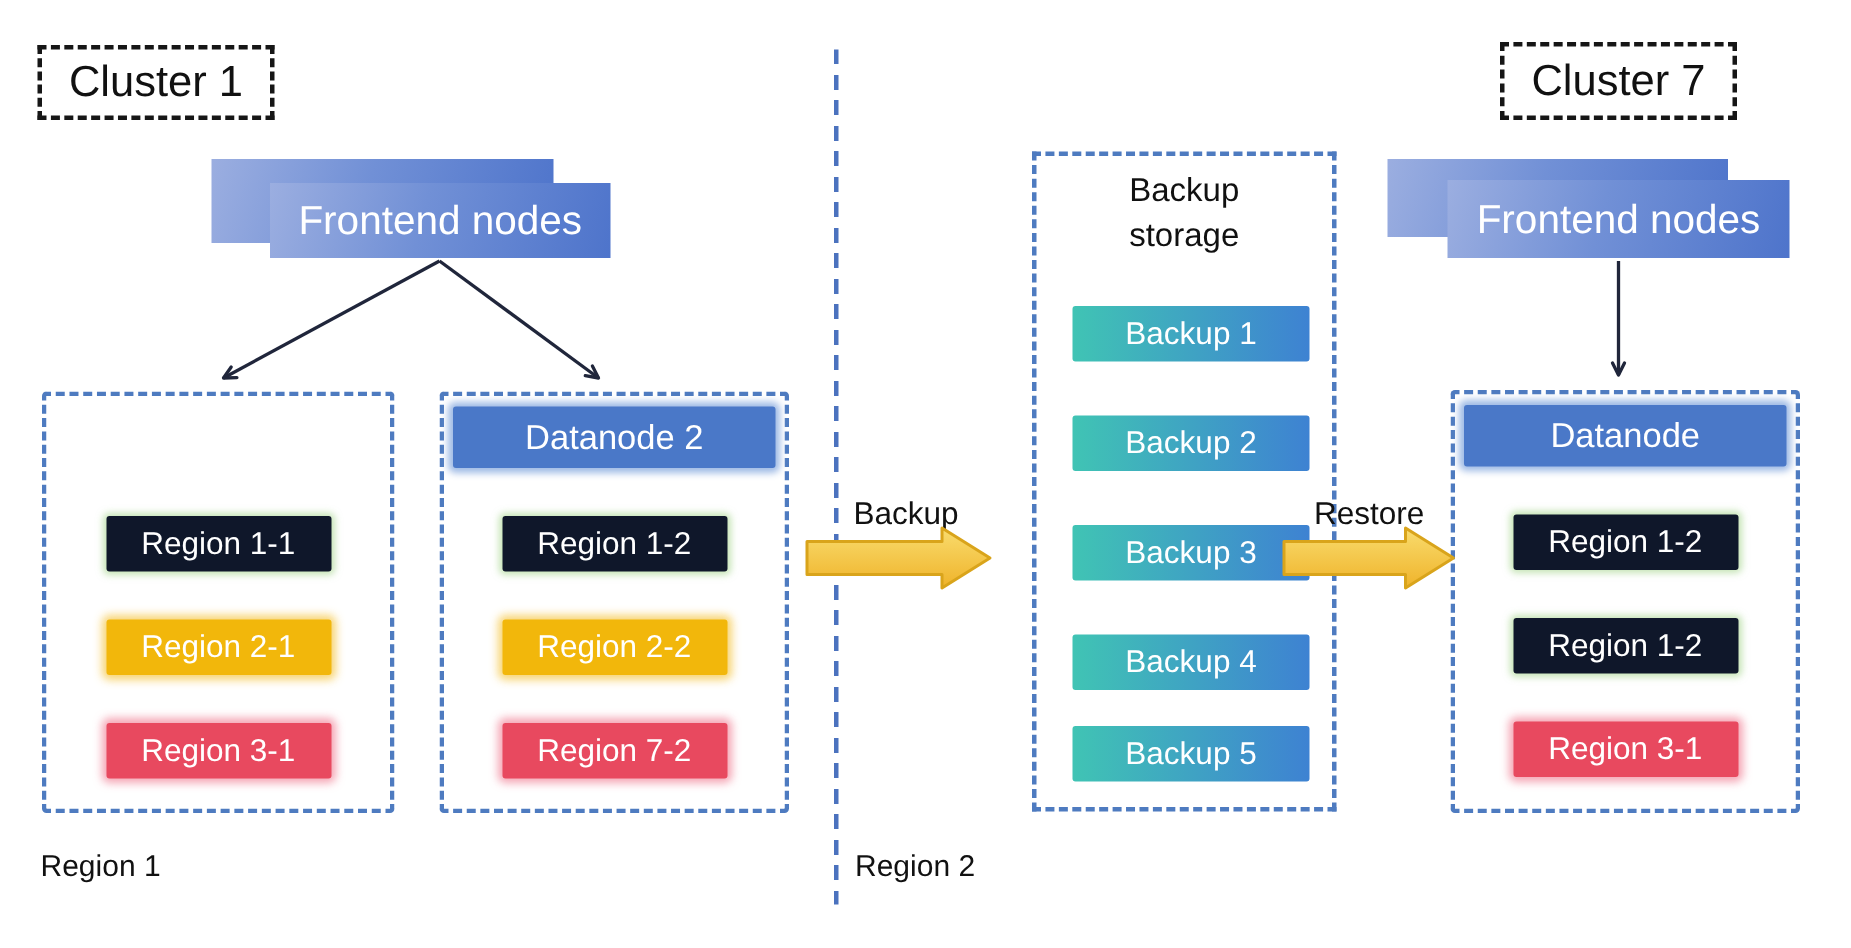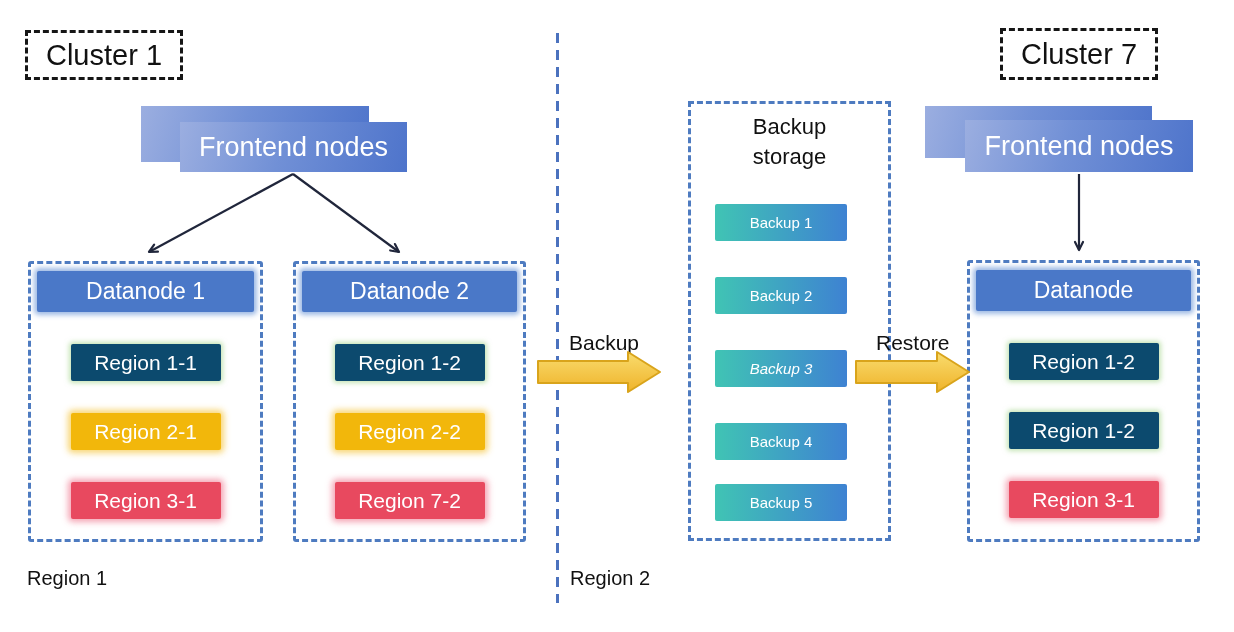--- a/index.html
+++ b/index.html
@@ -35,40 +35,40 @@
     background:#4A78C8; color:#ffffff; border-radius:2px;
     display:flex; align-items:center; justify-content:center; font-size:23px;
     box-shadow:0 0 5px 3px rgba(148,178,226,0.9);
   }
   .region {
     position:absolute; left:50%; transform:translateX(-50%);
     width:150px; height:37px; border-radius:2px;
     display:flex; align-items:center; justify-content:center;
     color:#ffffff; font-size:21px; white-space:nowrap;
   }
-  .region.green  { background:#0c4a6e; box-shadow:0 0 5px 2px rgba(150,205,120,0.55); }
+  .region.green  { background:#0f172a; box-shadow:0 0 5px 2px rgba(150,205,120,0.55); }
   .region.yellow { background:#F2B70B; box-shadow:0 0 6px 3px rgba(247,206,92,0.85); }
   .region.red    { background:#E8495F; box-shadow:0 0 6px 3px rgba(242,135,155,0.75); }
   .r1 { top:80px; } .r2 { top:149px; } .r3 { top:218px; }
 
   
   .bs-container {
     position:absolute; border:3px dashed #4E7BC0; background:#ffffff;
   }
   .bs-title {
     width:130px; margin:8px auto 0; text-align:center;
     font-size:22px; line-height:1.35; color:#111111;
   }
   .backup-item {
-    position:absolute; left:24px; width:132px; height:37px;
+    position:absolute; left:24px; width:158px; height:37px;
     background:linear-gradient(90deg, #40C4B4 0%, #3E82D2 100%);
-    color:#ffffff; font-size:15px; border-radius:2px;
+    color:#ffffff; font-size:21px; border-radius:2px;
     display:flex; align-items:center; justify-content:center; white-space:nowrap;
   }
-  .b1 { top:100px; } .b2 { top:173px; } .b3 { top:246px;font-style:italic; } .b4 { top:319px; } .b5 { top:380px; }
+  .b1 { top:100px; } .b2 { top:173px; } .b3 { top:246px; } .b4 { top:319px; } .b5 { top:380px; }
 
   
   .separator {
     position:absolute; left:556px; top:33px; width:3px; height:570px;
     background:repeating-linear-gradient(to bottom, #4B72BE 0px, #4B72BE 10px, transparent 10px, transparent 17px);
   }
   .flow-label { position:absolute; font-size:21px; color:#111111; white-space:nowrap; }
   .zone-label { position:absolute; font-size:20px; color:#111111; white-space:nowrap; }
 
   svg.overlay { position:absolute; left:0; top:0; pointer-events:none; }
@@ -81,21 +81,20 @@
   <div class="cluster-box" style="left:25px; top:30px; width:152px; height:44px;">
     <span>Cluster 1</span>
   </div>
 
   <div class="fe-box" style="left:141px; top:106px; width:228px; height:56px;"></div>
   <div class="fe-box fe-front" style="left:180px; top:122px; width:227px; height:50px;">
     <span>Frontend nodes</span>
   </div>
 
   <div class="dn-container" style="left:28px; top:261px; width:229px; height:275px;">
-    <div class="dn-header">Datanode 1</div>
     <div class="region green r1">Region 1-1</div>
     <div class="region yellow r2">Region 2-1</div>
     <div class="region red r3">Region 3-1</div>
   </div>
 
   <div class="dn-container" style="left:293px; top:261px; width:227px; height:275px;">
     <div class="dn-header">Datanode 2</div>
     <div class="region green r1">Region 1-2</div>
     <div class="region yellow r2">Region 2-2</div>
     <div class="region red r3">Region 7-2</div>

